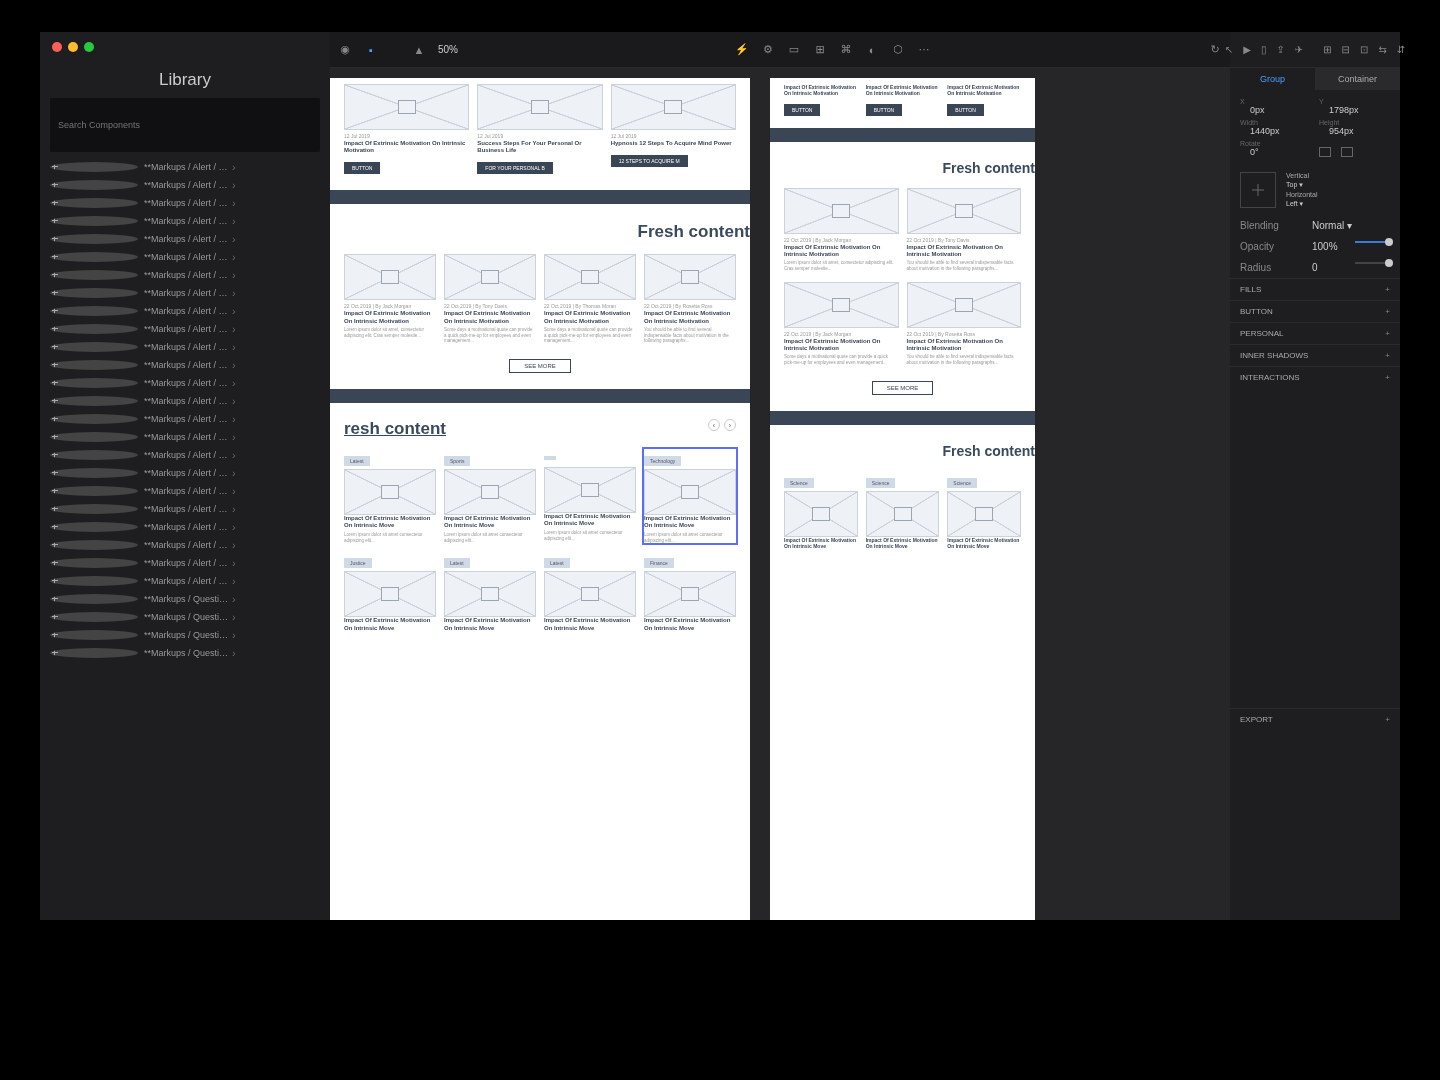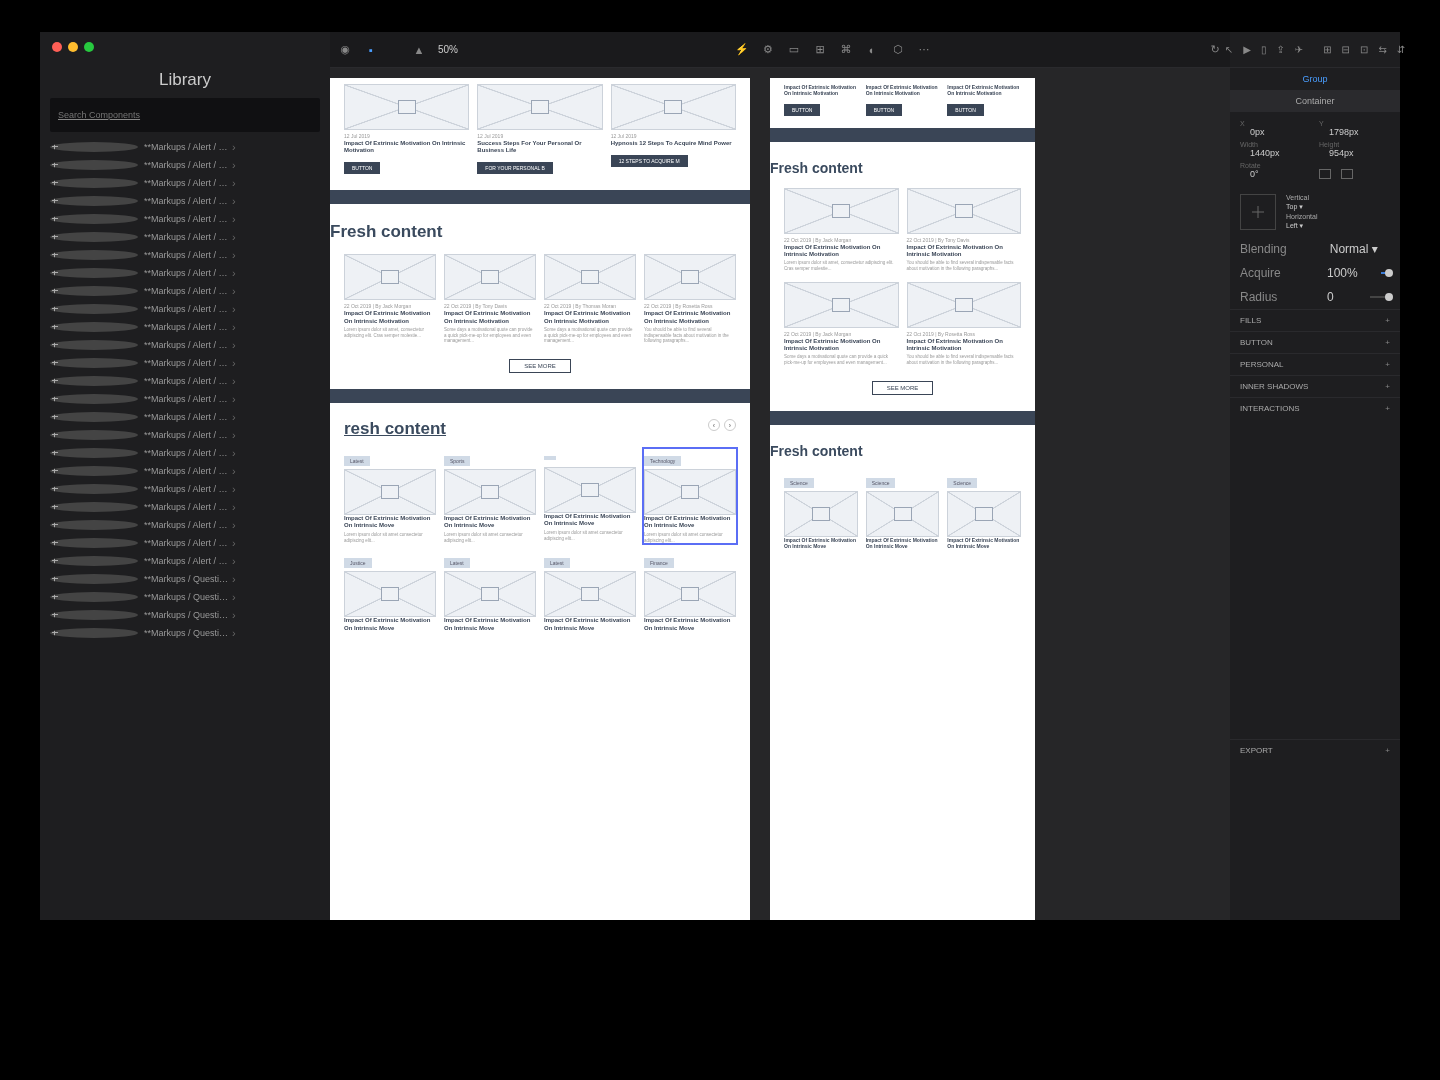--- a/index.html
+++ b/index.html
@@ -7,42 +7,42 @@
   .app { position: absolute; left: 40px; top: 32px; right: 40px; bottom: 160px; background: #1a1a1c; border-radius: 6px; display: flex; }
 
   
   .traffic { position: absolute; left: 12px; top: 10px; display: flex; gap: 6px; z-index: 10; }
   .traffic span { width: 10px; height: 10px; border-radius: 50%; }
   .tl-r { background: #ff5f56; } .tl-y { background: #ffbd2e; } .tl-g { background: #27c93f; }
 
   
   .sidebar { width: 290px; background: #1e1e20; flex-shrink: 0; padding-top: 32px; color: #aaa; font-size: 9px; }
   .sidebar-title { text-align: center; color: #ccc; font-size: 17px; padding: 6px 0 8px; }
-  .search { margin: 0 10px 6px; background: #101012; border: none; color: #888; padding: 12px 8px; font-size: 9px; width: calc(100% - 20px); border-radius: 2px; text-decoration: underline; }
+  .search { margin: 0 10px 6px; background: #101012; border: none; color: #888; padding: 22px 8px; font-size: 9px; width: calc(100% - 20px); border-radius: 2px; }
   .lib-row { display: flex; align-items: center; padding: 3px 10px; cursor: pointer; }
   .lib-icon { width: 10px; height: 10px; border-radius: 50%; background: #444; margin-right: 6px; flex-shrink: 0; position: relative; }
   .lib-icon::after { content: ""; position: absolute; left: 2px; top: 4px; width: 6px; height: 1px; background: #aaa; }
   .lib-icon::before { content: ""; position: absolute; left: 4px; top: 2px; width: 1px; height: 6px; background: #aaa; }
   .lib-row span { flex: 1; white-space: nowrap; overflow: hidden; text-overflow: ellipsis; color: #999; }
   .lib-row .chev { color: #666; font-size: 11px; }
 
   
   .main { flex: 1; display: flex; flex-direction: column; }
   .toolbar { height: 36px; display: flex; align-items: center; padding: 0 8px; gap: 12px; border-bottom: 1px solid #2a2a2d; }
   .tool-sp { flex: 1; }
   .tool-ico { width: 14px; height: 14px; display: flex; align-items: center; justify-content: center; color: #888; font-size: 11px; }
   .tool-ico.on { color: #4a9eff; }
   .zoom { color: #ccc; font-size: 10px; }
 
   .canvas { flex: 1; background: #262628; display: flex; gap: 20px; padding: 10px 0 0 0; overflow: hidden; }
   .artboard { background: #fff; }
   .ab1 { width: 420px; height: 100%; }
   .ab2 { width: 265px; height: 100%; }
   .dark-band { background: #3a4556; height: 14px; }
-  .section-title { color: #3a4a5e; font-size: 17px; font-weight: 600; text-align: left; padding: 18px 0 12px; }
+  .section-title { color: #3a4a5e; font-size: 17px; font-weight: 600; text-align: right; padding: 18px 0 12px; }
   .section-title.left { text-align: left; padding: 16px 14px 10px; text-decoration: underline; }
   .card-row { display: flex; gap: 8px; padding: 0 14px; }
   .card { flex: 1; }
   .card-img { border: 1px solid #ccd2da; background: #eef1f5; height: 46px; position: relative; }
   .card-img::before, .card-img::after { content: ""; position: absolute; background: #ccd2da; }
   .card-img::before { left: 0; top: 0; right: 0; bottom: 0; background: linear-gradient(to bottom right, transparent 49%, #ccd2da 49.5%, #ccd2da 50.5%, transparent 51%), linear-gradient(to bottom left, transparent 49%, #ccd2da 49.5%, #ccd2da 50.5%, transparent 51%); }
   .card-img-ico { position: absolute; left: 50%; top: 50%; transform: translate(-50%,-50%); width: 18px; height: 14px; border: 1px solid #9aa5b5; background: #eef1f5; }
   .meta { font-size: 5px; color: #999; padding: 3px 0 1px; }
   .card-title { font-size: 6px; font-weight: 700; color: #3a4556; line-height: 1.2; padding-bottom: 2px; }
   .card-body { font-size: 4.5px; color: #999; line-height: 1.3; }
@@ -51,35 +51,35 @@
   .center { text-align: center; padding: 10px 0 16px; }
   .tag { background: #d0dae6; font-size: 5px; padding: 2px 6px; display: inline-block; margin-bottom: 3px; color: #556; }
   .sel { outline: 2px solid #5b6ef5; }
   .nav-arr { float: right; display: flex; gap: 4px; }
   .nav-arr span { width: 12px; height: 12px; border: 1px solid #ccc; border-radius: 50%; font-size: 7px; color: #888; display: flex; align-items: center; justify-content: center; }
 
   
   .inspector { width: 170px; background: #1e1e20; flex-shrink: 0; color: #aaa; font-size: 9px; }
   .insp-top { height: 36px; display: flex; align-items: center; justify-content: center; gap: 10px; border-bottom: 1px solid #2a2a2d; }
   .insp-top span { width: 12px; height: 12px; color: #888; font-size: 10px; }
-  .tabs { display: flex; flex-direction: column; }
+  .tabs { display: flex; }
   .tabs div { flex: 1; text-align: center; padding: 6px 0; font-size: 9px; background: #2a2a2d; color: #aaa; cursor: pointer; }
   .tabs div.active { background: #1e1e20; color: #4a9eff; }
   .prop-grid { display: grid; grid-template-columns: 1fr 1fr; padding: 8px 10px; gap: 4px 8px; font-size: 8px; }
   .prop-grid .lbl { color: #666; font-size: 7px; }
   .prop-grid .val { color: #ccc; font-size: 9px; margin-left: 10px; }
   .pin-area { padding: 6px 10px; display: flex; align-items: center; gap: 10px; }
   .pin-box { width: 36px; height: 36px; border: 1px solid #444; position: relative; }
   .pin-cross { position: absolute; left: 50%; top: 50%; width: 12px; height: 12px; transform: translate(-50%,-50%); }
   .pin-cross::before, .pin-cross::after { content: ""; position: absolute; background: #666; }
   .pin-cross::before { left: 50%; top: 0; bottom: 0; width: 1px; transform: translateX(-50%); }
   .pin-cross::after { top: 50%; left: 0; right: 0; height: 1px; transform: translateY(-50%); }
   .align-col { flex: 1; font-size: 7px; }
   .align-col div { padding: 1px 0; }
-  .row-prop { display: flex; align-items: center; padding: 5px 10px; font-size: 12px; gap: 15px; }
+  .row-prop { display: flex; align-items: flex-start; padding: 5px 10px; font-size: 10px; }
   .row-prop .lbl { flex: 0 0 44px; color: #888; }
   .row-prop .val { flex: 1; color: #ccc; margin-left: 28px; }
   .slider { flex: 1; height: 2px; background: #3a7bd5; margin-left: 8px; position: relative; }
   .slider::after { content: ""; position: absolute; right: -3px; top: -3px; width: 8px; height: 8px; background: #ccc; border-radius: 50%; }
   .section-hdr { display: flex; justify-content: space-between; padding: 6px 10px; border-top: 1px solid #2a2a2d; font-size: 8px; color: #aaa; cursor: pointer; }
   .section-hdr .plus { color: #888; }
   .flip-ico { display: inline-block; width: 12px; height: 10px; border: 1px solid #666; margin-right: 4px; }
 </style>
 </head>
 <body>
@@ -489,21 +489,21 @@
         <div style="color:#ccc">Top ▾</div>
         <div class="lbl">Horizontal</div>
         <div style="color:#ccc">Left ▾</div>
       </div>
     </div>
     <div class="row-prop">
         <span class="lbl">Blending</span>
         <span class="val">Normal ▾</span>
       </div>
     <div class="row-prop">
-        <span class="lbl">Acquire</span>
+        <span class="lbl">Opacity</span>
         <span class="val">100%</span>
         <span class="slider"></span>
       </div>
     <div class="row-prop">
         <span class="lbl">Radius</span>
         <span class="val">0</span>
         <span class="slider" style="background:#444"></span>
       </div>
 
     <div class="section-hdr">

